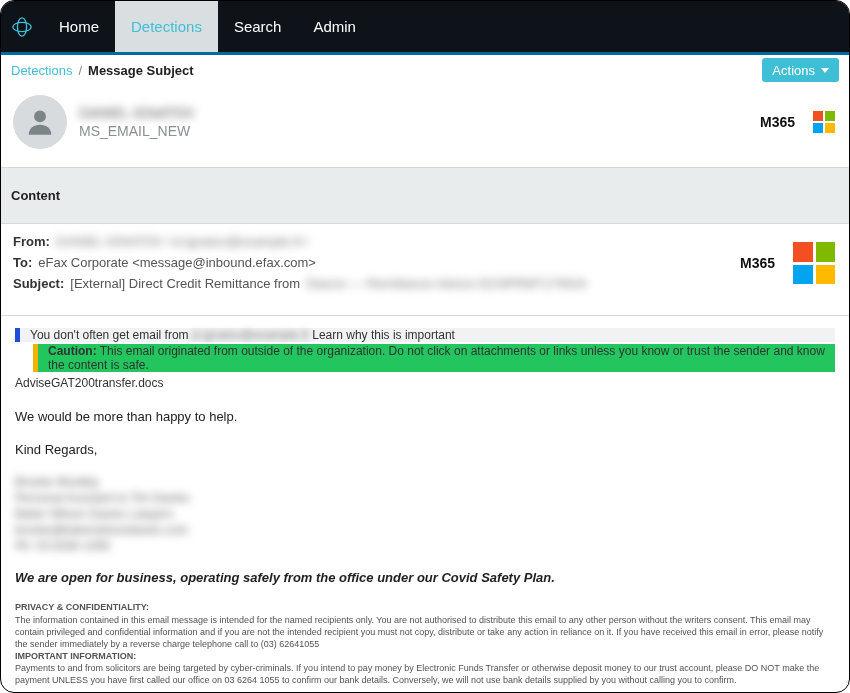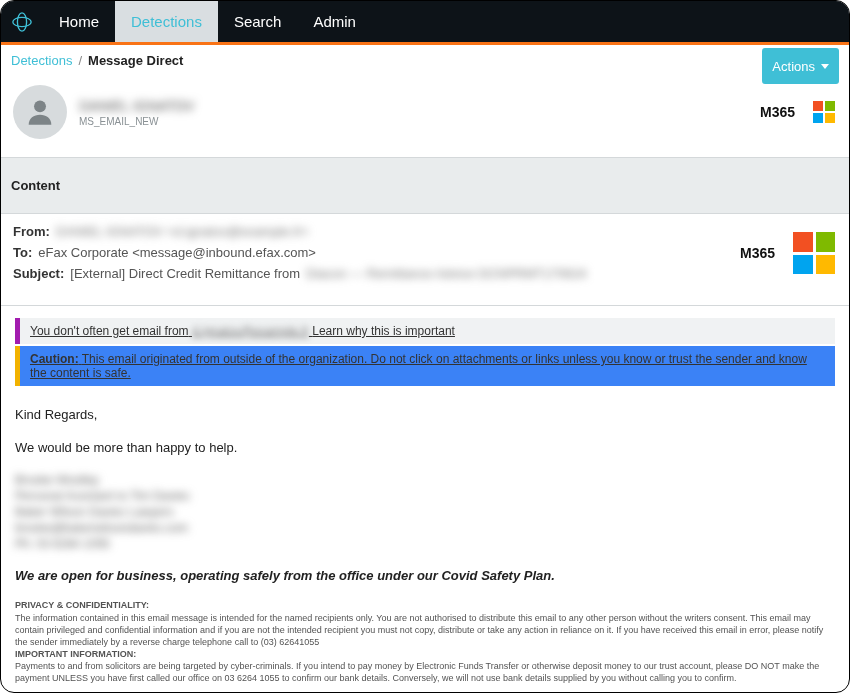--- a/index.html
+++ b/index.html
@@ -1,54 +1,54 @@
 <!DOCTYPE html>
 <html><head>
 <meta charset="utf-8">
 <style>
   * { box-sizing: border-box; margin: 0; padding: 0; }
   html, body { width: 850px; height: 693px; font-family: "Helvetica Neue", Arial, sans-serif; background:#fff; }
   .frame { width:850px; height:693px; border:1px solid #000; border-radius:14px; overflow:hidden; position:relative; background:#fff;}
   
-  .topbar { height:44px; background:#0d1318; display:flex; align-items:stretch; border-bottom:3px solid #f97316;}
+  .topbar { height:54px; background:#0d1318; display:flex; align-items:stretch; border-bottom:3px solid #0369a1;}
   .logo { width:42px; display:flex; align-items:center; justify-content:center;}
   .logo svg { width:22px; height:22px; }
   .navitem { display:flex; align-items:center; padding:0 16px; color:#fff; font-size:15px; cursor:pointer;}
   .navitem.active { background:#d9dee1; color:#3fbfd6; }
   
   .subheader { height:30px; display:flex; align-items:center; padding:0 10px; font-size:13px; position:relative;}
   .crumb { color:#3fbfd6; }
   .crumb-sep { color:#888; margin:0 6px;}
   .crumb-cur { font-weight:700; color:#222;}
-  .actions-btn { position:absolute; right:10px; top:3px; height:36px; background:#3fbfd6; color:#fff; font-size:13px; padding:0 10px; border-radius:3px; display:flex; align-items:center; gap:6px; cursor:pointer;}
+  .actions-btn { position:absolute; right:10px; top:3px; height:24px; background:#3fbfd6; color:#fff; font-size:13px; padding:0 10px; border-radius:3px; display:flex; align-items:center; gap:6px; cursor:pointer;}
   .actions-btn .caret { width:0;height:0;border-left:4px solid transparent;border-right:4px solid transparent;border-top:5px solid #fff;}
   
   .identity { padding:10px 12px 18px 12px; display:flex; align-items:center; position:relative;}
   .avatar { width:54px; height:54px; border-radius:50%; background:#d7dbdd; display:flex; align-items:center; justify-content:center; margin-right:12px;}
   .avatar svg { width:34px; height:34px; fill:#7d8487;}
   .idtext .line1 { color:#555; font-size:14px; filter:blur(4px); user-select:none;}
-  .idtext .line2 { color:#8a9195; font-size:10px; margin-top:2px;}
+  .idtext .line2 { color:#8a9195; font-size:14px; margin-top:2px;}
   .m365-wrap { position:absolute; right:14px; display:flex; align-items:center; gap:18px;}
   .m365-label { font-weight:700; font-size:14px; color:#111;}
   .mslogo { width:22px; height:22px; display:grid; grid-template-columns:1fr 1fr; grid-template-rows:1fr 1fr; gap:2px;}
   .mslogo div{ width:100%; height:100%;}
   .ms-r{background:#f25022;} .ms-g{background:#7fba00;} .ms-b{background:#00a4ef;} .ms-y{background:#ffb900;}
   .mslogo.big { width:42px; height:42px; gap:3px;}
   
   .section-h { background:#e9eced; padding:20px 10px; font-weight:700; font-size:13px; color:#222; border-top:1px solid #d4d8da; border-bottom:1px solid #d4d8da;}
   
   .meta { padding:10px 12px 18px 12px; position:relative; font-size:13px; color:#555; border-bottom:1px solid #d4d8da;}
   .meta .row { margin-bottom:6px; display:flex; gap:6px; align-items:baseline;}
   .meta .lab { font-weight:700; color:#333;}
   .meta .blur { filter:blur(4px); color:#777; user-select:none;}
   .meta .m365-wrap { top:18px; }
   
   .banners { padding:12px 14px 4px 14px; font-size:12px; color:#333;}
-  .banner { border-left:5px solid #a21caf; background:#f0f2f3; padding:6px 10px; margin-bottom:2px;text-decoration:underline;}
-  .banner.warn { border-left-color:#f2b200; background:#3b82f6;}
+  .banner { border-left:5px solid #1d4ed8; background:#f0f2f3; padding:0 10px; margin-bottom:2px;}
+  .banner.warn { border-left-color:#f2b200; background:#22c55e;margin-left:18px;}
   .banner .blur { filter:blur(3px); color:#888;}
   .attach { font-size:12px; color:#333; margin-top:4px;}
   
   .mailbody { padding:14px; font-size:13px; color:#222; line-height:1.45;}
   .mailbody p { margin-bottom:14px;}
   .mailbody .sig { filter:blur(4px); color:#666; line-height:1.35; margin-bottom:14px; user-select:none; font-size:12px;}
   .mailbody .boldline { font-weight:700; font-style:italic; font-size:13px;}
   .fine { font-size:9px; color:#535353; line-height:1.35; margin-top:10px;}
   .fine .hd { font-weight:700; margin-top:0; display:block;}
 </style>
@@ -66,21 +66,21 @@
     </div>
     <div class="navitem">Home</div>
     <div class="navitem active">Detections</div>
     <div class="navitem">Search</div>
     <div class="navitem">Admin</div>
   </div>
 
   <div class="subheader">
     <span class="crumb">Detections</span>
     <span class="crumb-sep">/</span>
-    <span class="crumb-cur">Message Direct</span>
+    <span class="crumb-cur">Message Subject</span>
     <div class="actions-btn">
       <span>Actions</span>
       <span class="caret"></span>
     </div>
   </div>
 
   <div class="identity">
     <div class="avatar">
       <svg viewBox="0 0 24 24">
           <circle cx="12" cy="8" r="4.2"></circle>
@@ -132,25 +132,26 @@
   <div class="banners">
     <div class="banner">
       <span>You don't often get email from</span>
       <span class="blur">d.ignatov@example.fr</span>
       <span>Learn why this is important</span>
     </div>
     <div class="banner warn">
       <b>Caution:</b>
       <span>This email originated from outside of the organization. Do not click on attachments or links unless you know or trust the sender and know the content is safe.</span>
     </div>
+    <div class="attach">AdviseGAT200transfer.docs</div>
   </div>
 
   <div class="mailbody">
+    <p>We would be more than happy to help.</p>
     <p>Kind Regards,</p>
-    <p>We would be more than happy to help.</p>
     <div class="sig">Brooke Woolley<br>Personal Assistant to Tim Davies<br>Baker Wilson Davies Lawyers<br>brooke@bakerwilsondavies.com<br>Ph: 03 6264 1055</div>
     <p class="boldline">We are open for business, operating safely from the office under our Covid Safety Plan.</p>
 
     <div class="fine">
       <span class="hd">PRIVACY &amp; CONFIDENTIALITY:</span>
       <span>The information contained in this email message is intended for the named recipients only.  You are not authorised to distribute this email to any other person without the writers consent. This email may contain privileged and confidential information and if you are not the intended recipient you must not copy, distribute or take any action in reliance on it.  If you have received this email in error, please notify the sender immediately by a reverse charge telephone call to (03) 62641055</span>
       <span class="hd">IMPORTANT INFORMATION:</span>
       <span>Payments to and from solicitors are being targeted by cyber-criminals.  If you intend to pay money by Electronic Funds Transfer or otherwise deposit money to our trust account, please DO NOT make the payment UNLESS you have first called our office on 03 6264 1055 to confirm our bank details. Conversely, we will not use bank details supplied by you without calling you to confirm.</span><br>
       
     </div>

